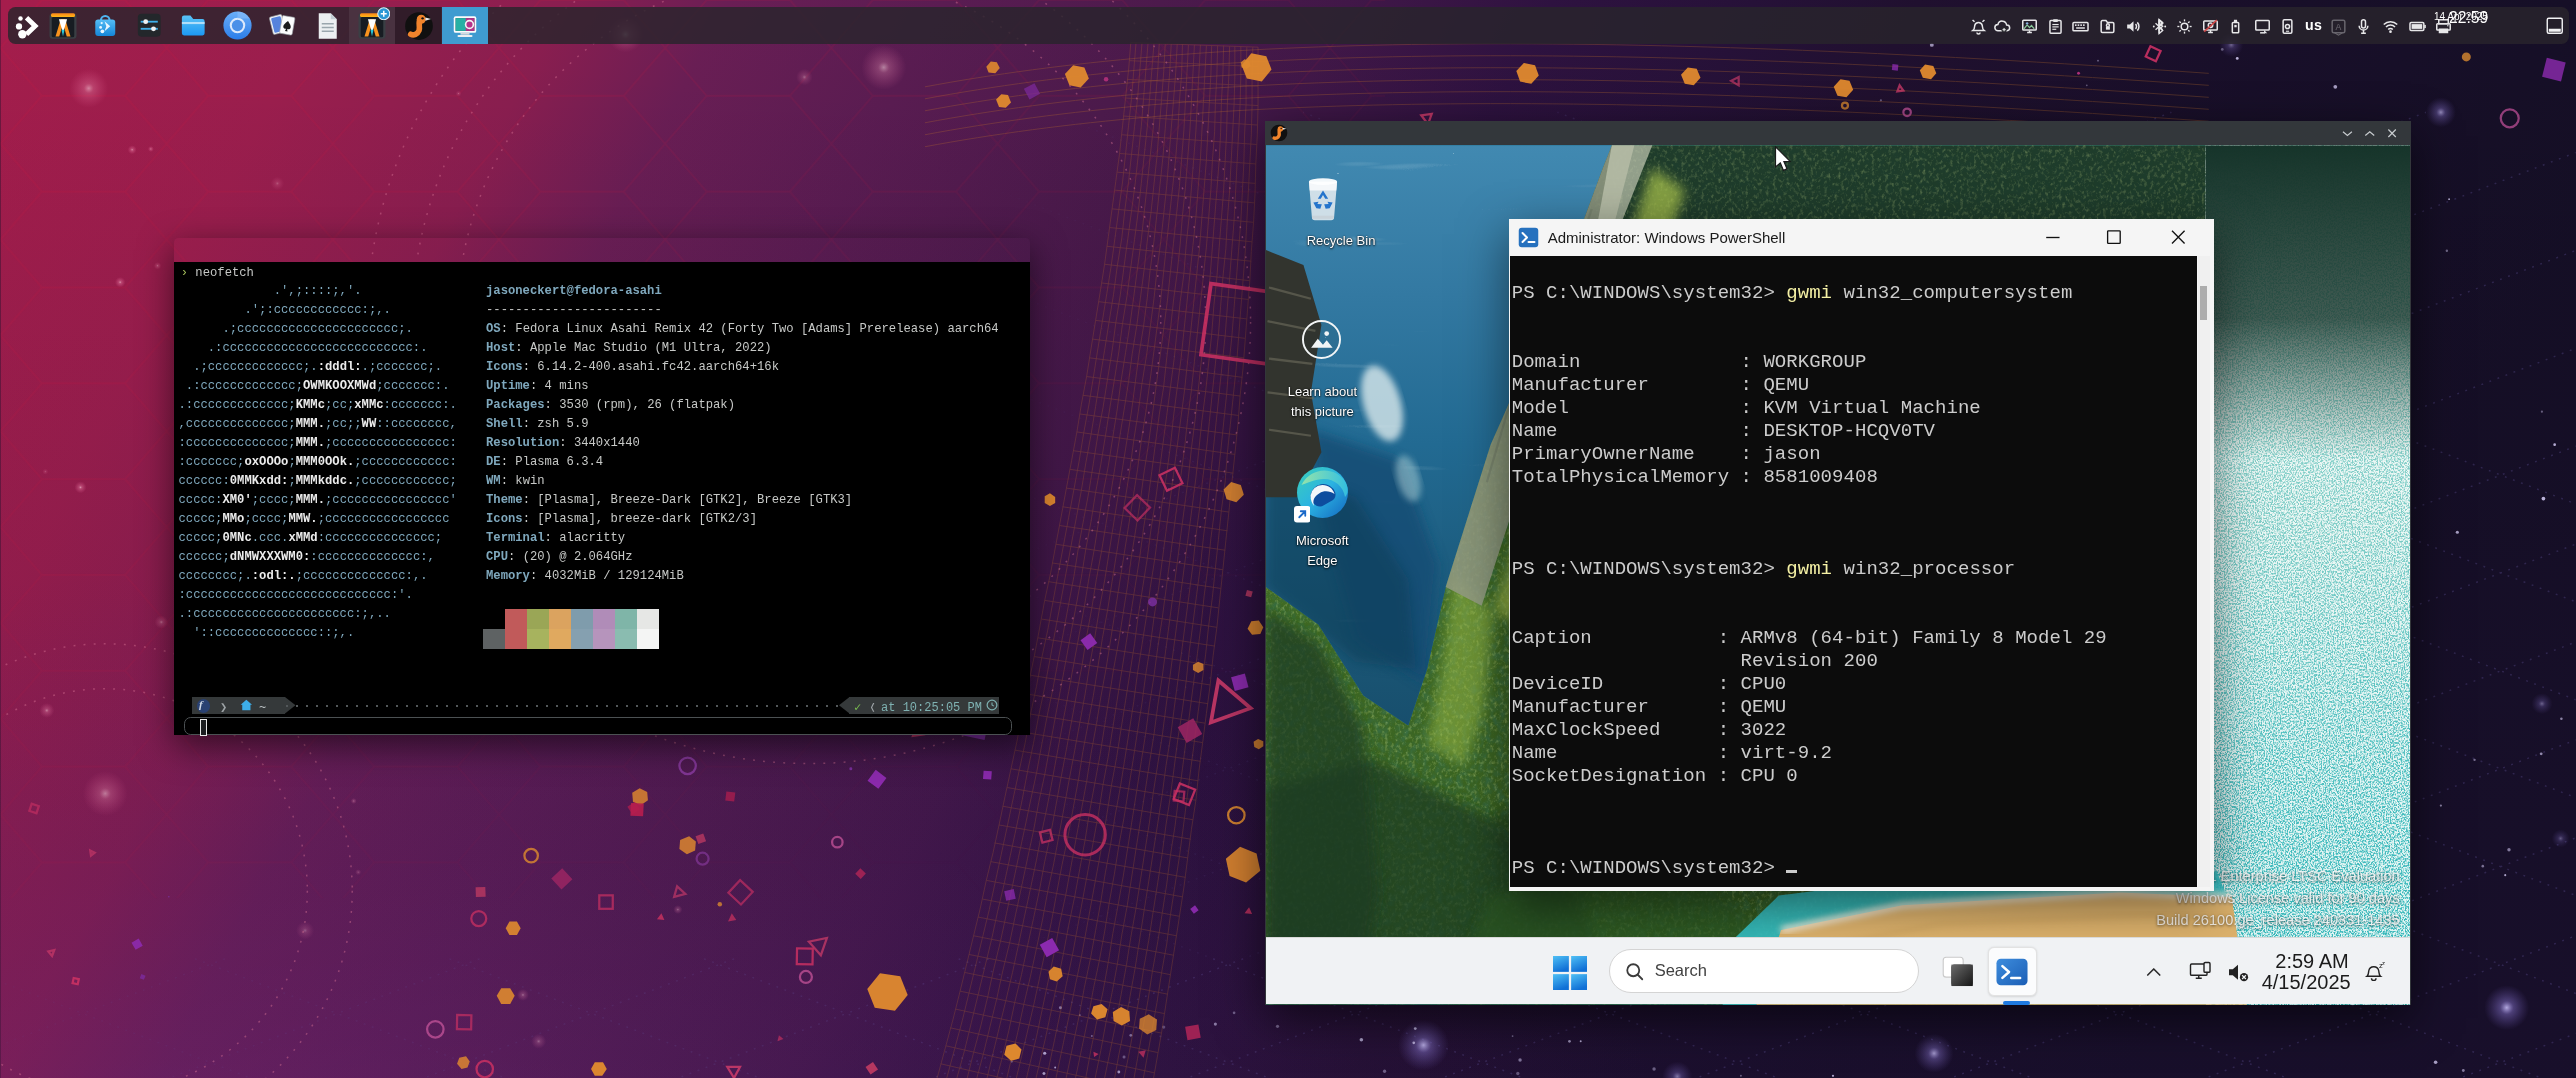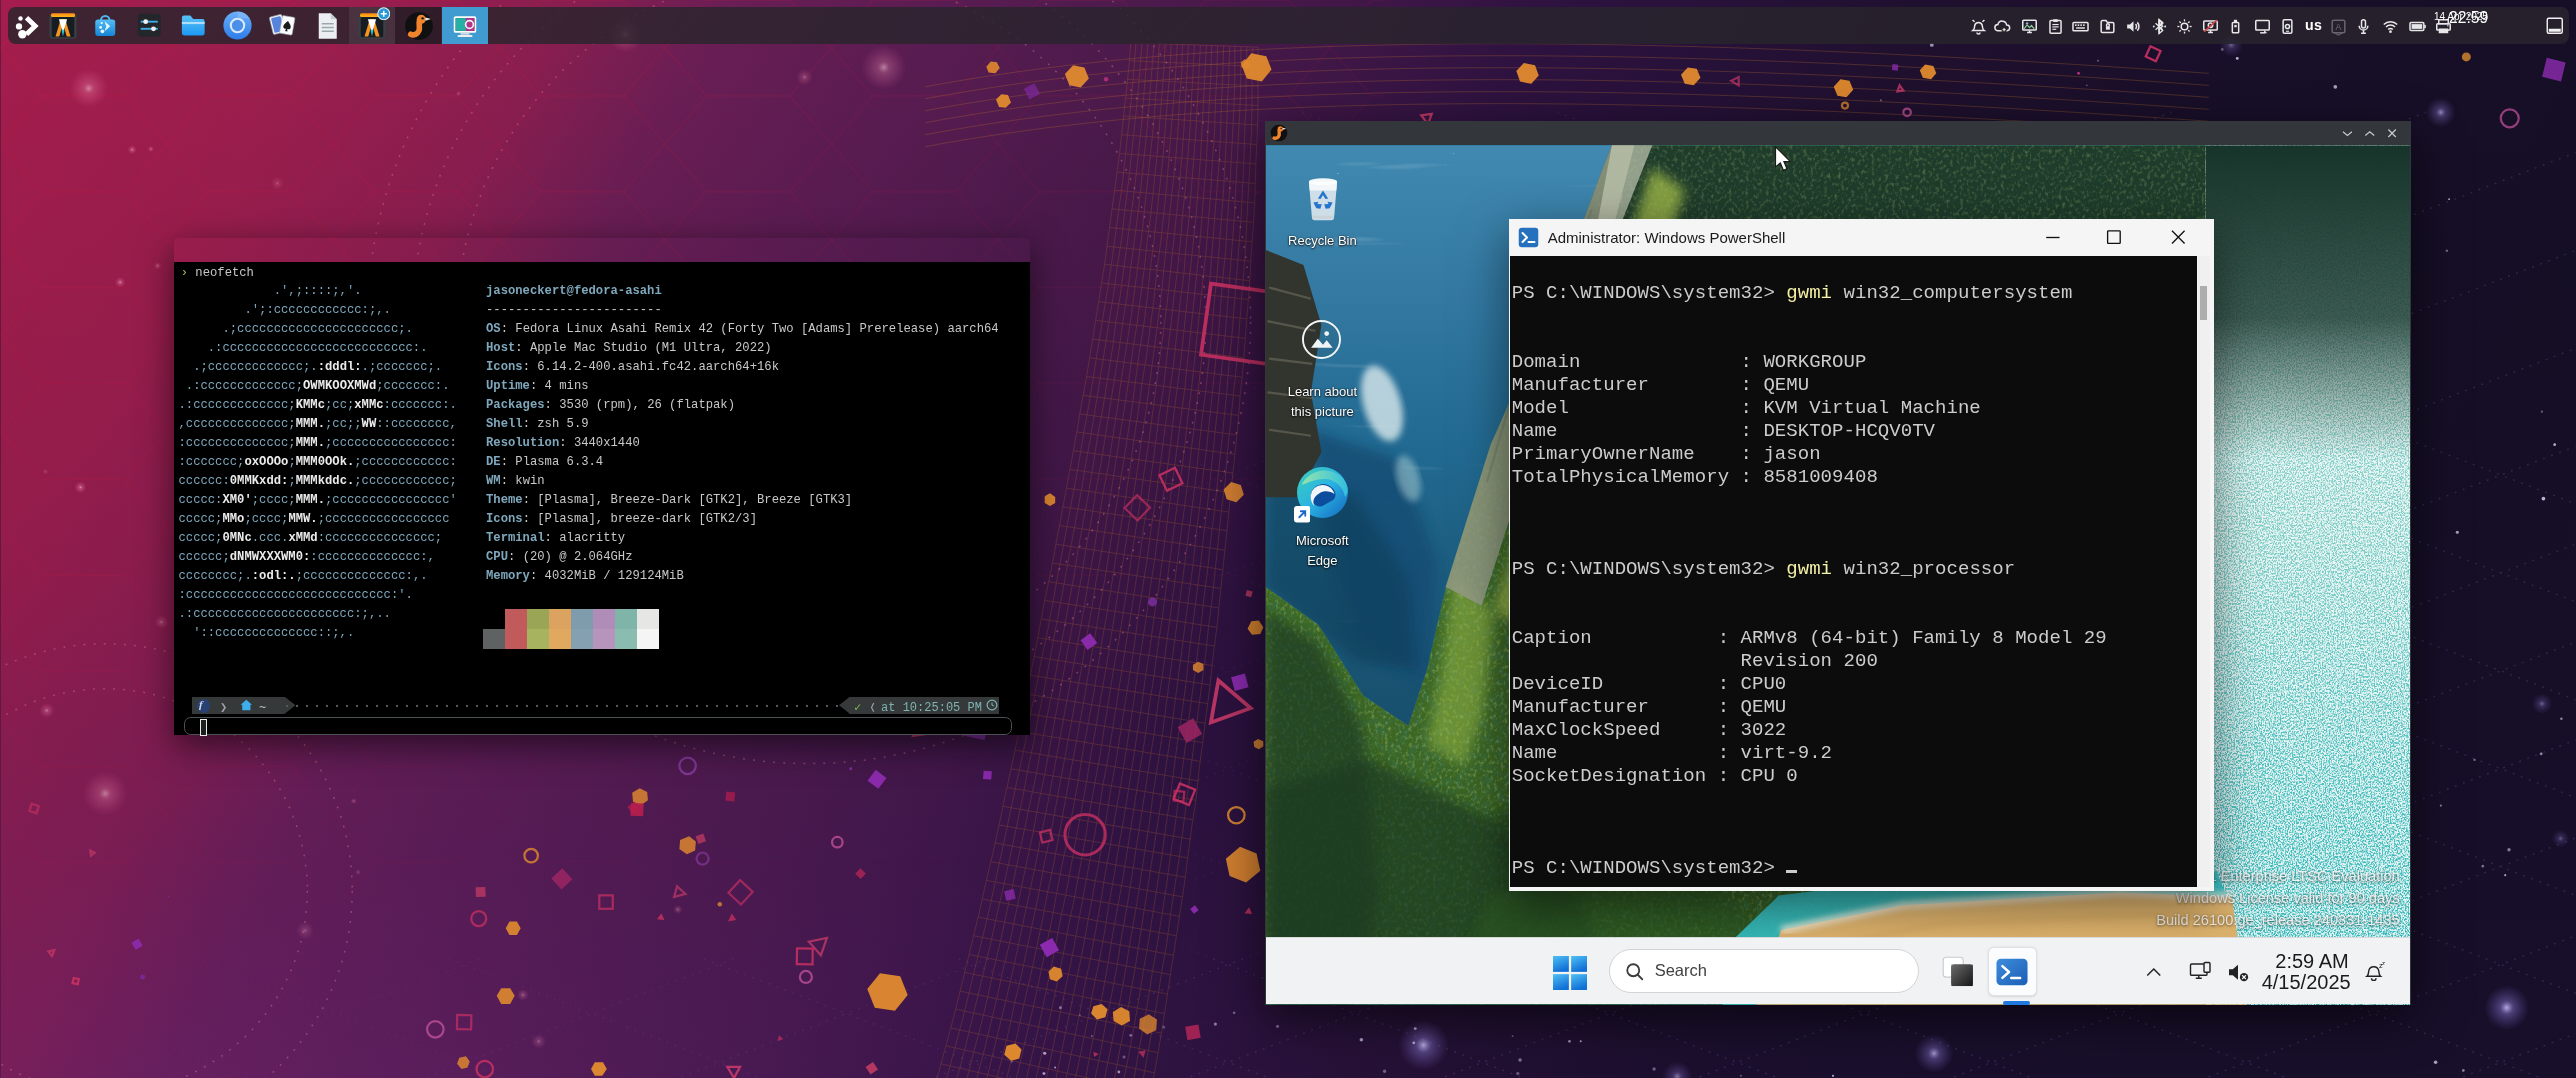--- a/index.html
+++ b/index.html
@@ -875,21 +875,21 @@
 <path d="M8,14 L46,14 L42,62 a4,4 0 0 1 -4,4 L16,66 a4,4 0 0 1 -4,-4 Z" fill="#e9eef2" opacity="0.85"></path>
 <path d="M8,14 L46,14 L45,26 L9,26 Z" fill="#f7fafc" opacity="0.9"></path>
 <ellipse cx="27" cy="14" rx="19" ry="4.5" fill="#fdfeff" opacity="0.95"></ellipse>
 <g fill="#2474cc">
           <path d="M27,26 l-7,11 h4 l3,-5 3,5 h4 Z"></path>
           <path d="M18,50 l-4,-8 7,-1 -1.6,3 6,0.5 -2,6 Z"></path>
           <path d="M36,50 l4,-8 -7,-1 1.6,3 -6,0.5 2,6 Z" transform="translate(0,0)"></path>
         </g>
 <path d="M12,60 L42,60 L41.5,64 L12.5,64 Z" fill="#c9d2d8" opacity="0.9"></path>
       </svg>
-      <div style="position:absolute;color:#fff;font-size:13px;text-shadow:0 0.7px 2.2px rgba(0,0,0,0.9),0 0 1.5px rgba(0,0,0,0.8);text-align:center;left:3.7px;top:88px;width:106px;">Recycle Bin</div>
+      <div style="position:absolute;color:#fff;font-size:13px;text-shadow:0 0.7px 2.2px rgba(0,0,0,0.9),0 0 1.5px rgba(0,0,0,0.8);text-align:right;left:3.7px;top:88px;width:106px;">Recycle Bin</div>
       <svg width="43" height="43" viewBox="0 0 58 58" style="position:absolute;left:34px;top:173px">
         <circle cx="29" cy="29" r="25" fill="rgba(40,60,60,0.10)" stroke="#f2f5f6" stroke-width="2.6"></circle>
         <circle cx="36" cy="21" r="3.2" fill="#f2f5f6"></circle>
         <path d="M15,40 l9,-12 7,8 5,-6 8,10 Z" fill="#f2f5f6"></path>
       </svg>
       <div style="position:absolute;color:#fff;font-size:13px;text-shadow:0 0.7px 2.2px rgba(0,0,0,0.9),0 0 1.5px rgba(0,0,0,0.8);text-align:center;left:3.7px;top:237px;width:106px;line-height:20px;">Learn about<br>this picture</div>
       <svg width="57" height="57" viewBox="0 0 76 76" style="position:absolute;left:28px;top:319px">
         <defs>
 <linearGradient id="eg1" x1="0" y1="0" x2="1" y2="1">
             <stop offset="0" stop-color="#3bd0b9"></stop>

